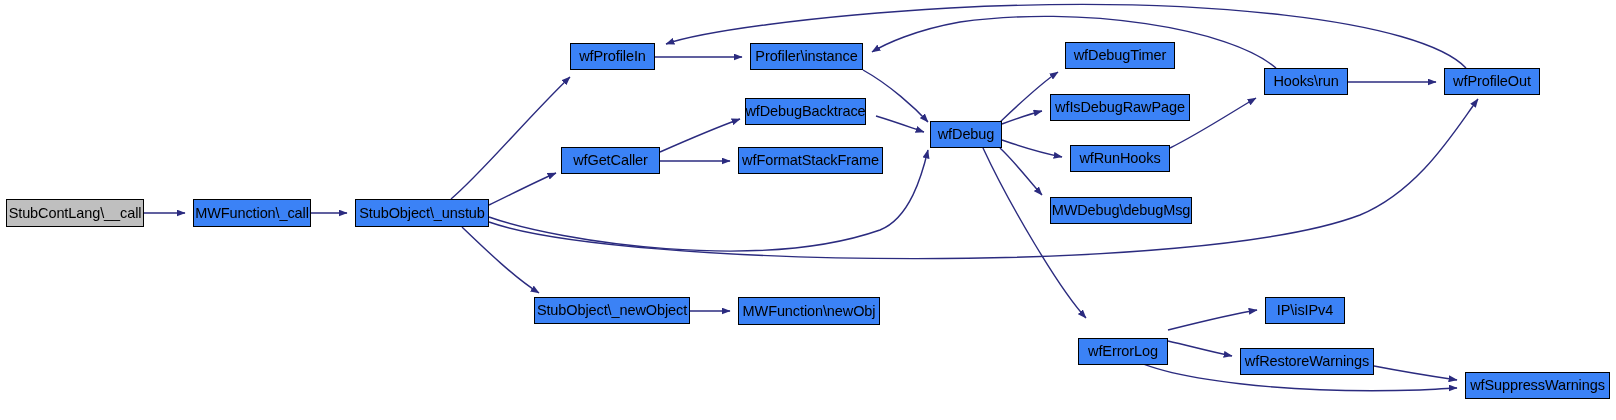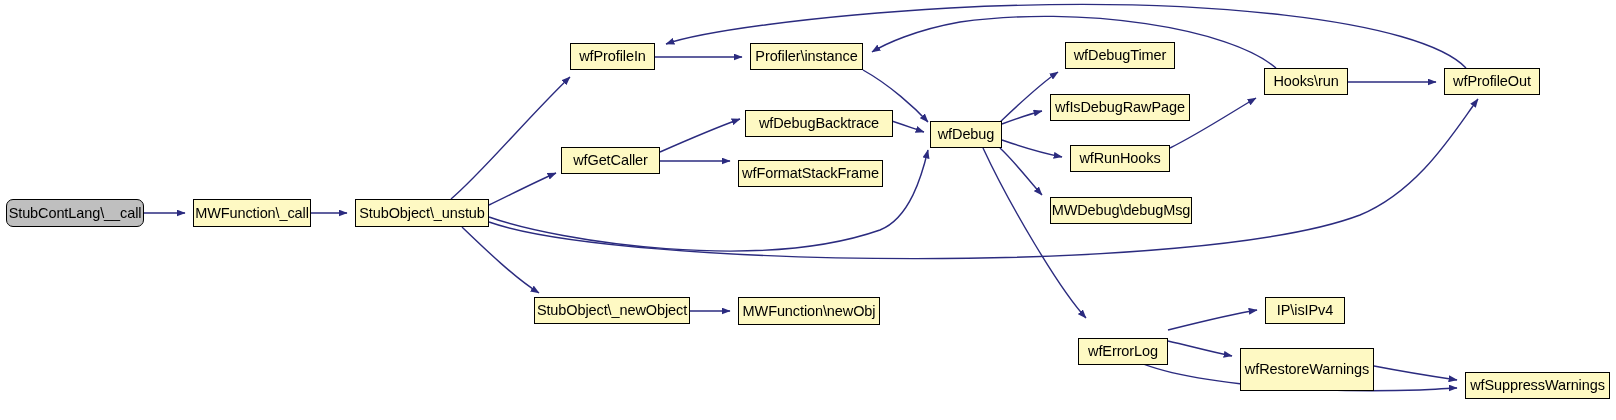--- a/index.html
+++ b/index.html
@@ -24,32 +24,31 @@
     height: 420px;
     pointer-events: none;
   }
   .node {
     position: absolute;
     box-sizing: border-box;
     display: flex;
     align-items: center;
     justify-content: center;
     border: 1px solid #000000;
-    background: #fef9c3;
+    background: #3b82f6;
     color: #000000;
     font-size: 14.5px;
     font-family: "Liberation Sans", sans-serif;
     line-height: 1;
     white-space: nowrap;
     letter-spacing: -0.1px;
     z-index: 5;
   }
   .node.highlight {
     background: #bfbfbf;
-    border-radius: 7px;
   }
   .node-label {
     display: block;
     padding: 0 2px;
   }
 </style>
 </head>
 <body>
 
 <div id="graph-canvas">
@@ -99,27 +98,27 @@
       </div>
       <div class="node" style="left: 355px; top: 199px; width: 134px; height: 28px;">
         <span class="node-label">StubObject\_unstub</span>
       </div>
       <div class="node" style="left: 570px; top: 43px; width: 85px; height: 27px;">
         <span class="node-label">wfProfileIn</span>
       </div>
       <div class="node" style="left: 750px; top: 43px; width: 113px; height: 27px;">
         <span class="node-label">Profiler\instance</span>
       </div>
-      <div class="node" style="left: 745px; top: 110px; width: 148px; height: 27px;">
+      <div class="node" style="left: 745px; top: 98px; width: 121px; height: 27px;">
         <span class="node-label">wfDebugBacktrace</span>
       </div>
       <div class="node" style="left: 561px; top: 147px; width: 99px; height: 27px;">
         <span class="node-label">wfGetCaller</span>
       </div>
-      <div class="node" style="left: 738px; top: 147px; width: 145px; height: 27px; margin-top: 13px;">
+      <div class="node" style="left: 738px; top: 147px; width: 145px; height: 27px;">
         <span class="node-label">wfFormatStackFrame</span>
       </div>
       <div class="node" style="left: 930px; top: 121px; width: 72px; height: 27px;">
         <span class="node-label">wfDebug</span>
       </div>
       <div class="node" style="left: 1065px; top: 42px; width: 110px; height: 27px;">
         <span class="node-label">wfDebugTimer</span>
       </div>
       <div class="node" style="left: 1050px; top: 94px; width: 140px; height: 27px;">
         <span class="node-label">wfIsDebugRawPage</span>
@@ -141,21 +140,21 @@
       </div>
       <div class="node" style="left: 738px; top: 297px; width: 142px; height: 28px;">
         <span class="node-label">MWFunction\newObj</span>
       </div>
       <div class="node" style="left: 1078px; top: 338px; width: 90px; height: 27px;">
         <span class="node-label">wfErrorLog</span>
       </div>
       <div class="node" style="left: 1265px; top: 297px; width: 80px; height: 27px;">
         <span class="node-label">IP\isIPv4</span>
       </div>
-      <div class="node" style="left: 1240px; top: 348px; width: 134px; height: 43px;">
+      <div class="node" style="left: 1240px; top: 348px; width: 134px; height: 27px;">
         <span class="node-label">wfRestoreWarnings</span>
       </div>
       <div class="node" style="left: 1465px; top: 372px; width: 145px; height: 27px;">
         <span class="node-label">wfSuppressWarnings</span>
       </div>
     </div>
 
 </div>
 
 </body></html>

